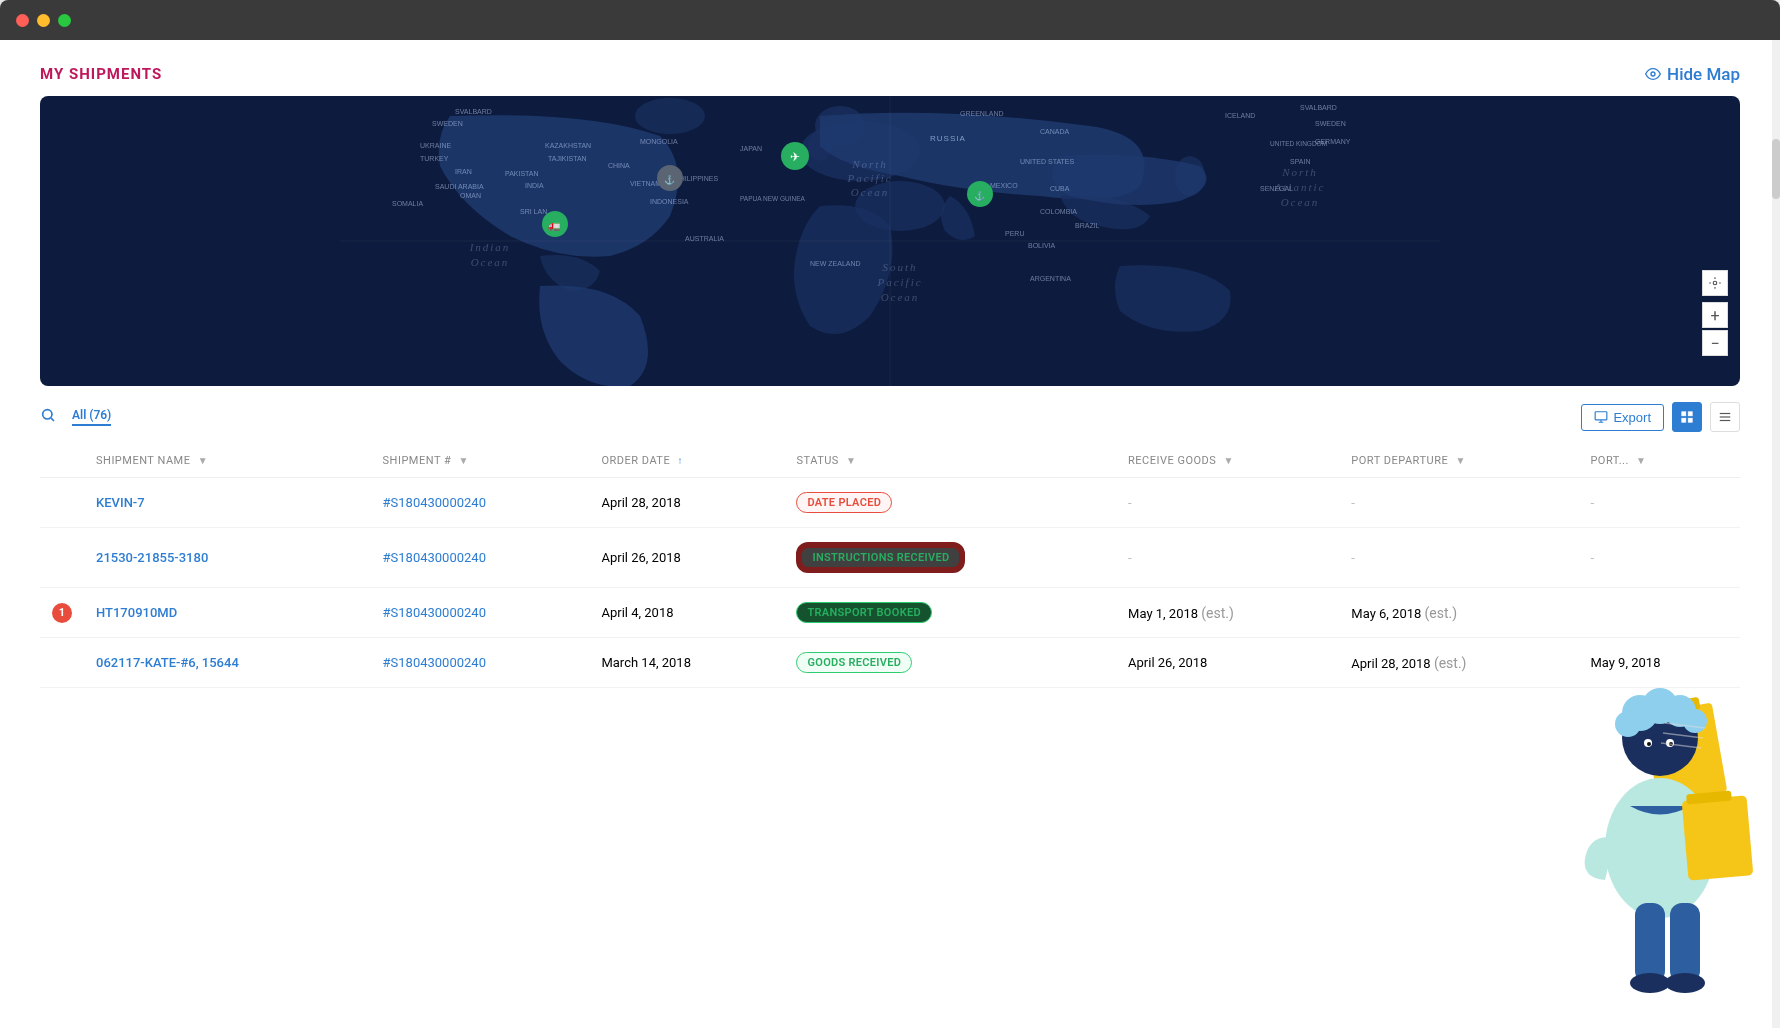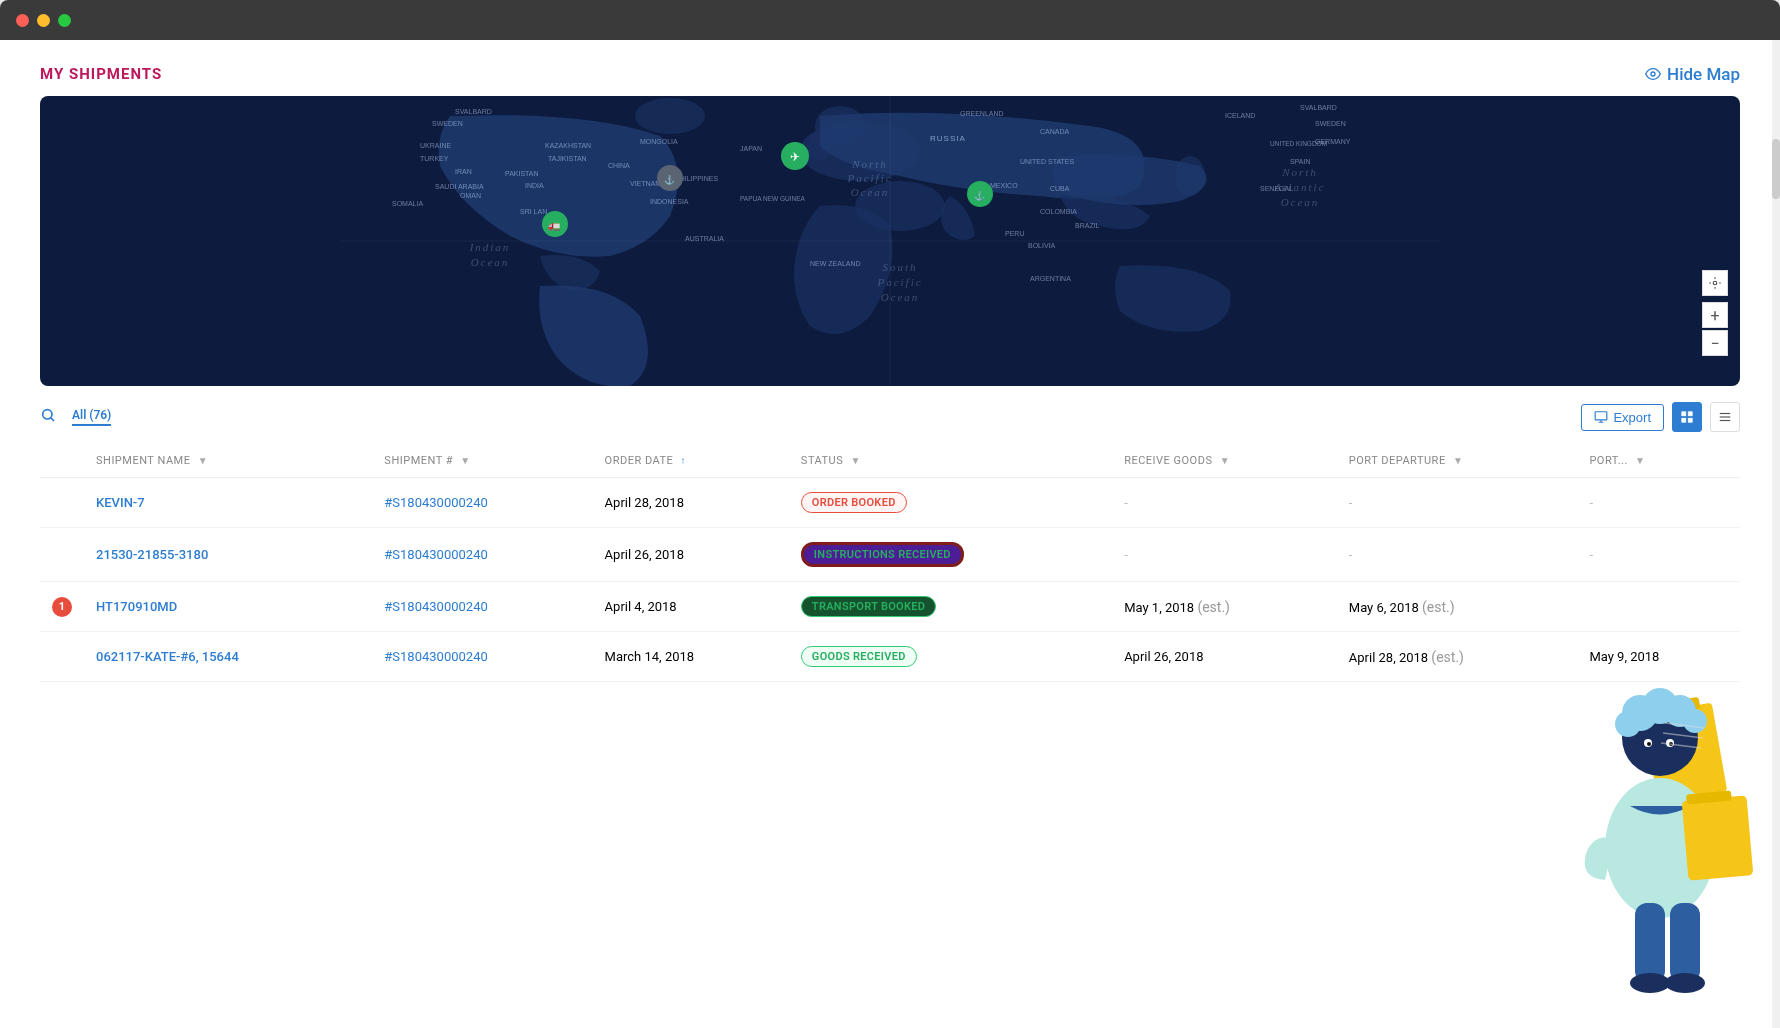--- a/index.html
+++ b/index.html
@@ -235,23 +235,23 @@
       font-weight: 600;
       letter-spacing: 0.3px;
       white-space: nowrap;
     }
     .badge-order-placed {
       border: 1px solid #e74c3c;
       color: #e74c3c;
       background: #fff5f5;
     }
     .badge-instructions-received {
-      border: 3px solid #7f1d1d;
+      border: 6px solid #7f1d1d;
       color: #27ae60;
-      background: #4c1d95;
+      background: #404040;
     }
     .badge-order-sent {
       border: 1px solid #2ecc71;
       color: #27ae60;
       background: #f0fff6;
     }
     .badge-transport-booked {
       border: 1px solid #2ecc71;
       color: #27ae60;
       background: #14532d;
@@ -563,21 +563,21 @@
         <tr>
           <td></td>
           <td>
             <a class="shipment-name-link" href="#">KEVIN-7</a>
           </td>
           <td>
             <a class="shipment-num-link" href="#">#S180430000240</a>
           </td>
           <td>April 28, 2018</td>
           <td>
-            <span class="status-badge badge-order-placed">ORDER BOOKED</span>
+            <span class="status-badge badge-order-placed">DATE PLACED</span>
           </td>
           <td><span class="text-muted">-</span></td>
           <td><span class="text-muted">-</span></td>
           <td><span class="text-muted">-</span></td>
         </tr>
 
         <tr>
           <td></td>
           <td>
             <a class="shipment-name-link" href="#">21530-21855-3180</a>

